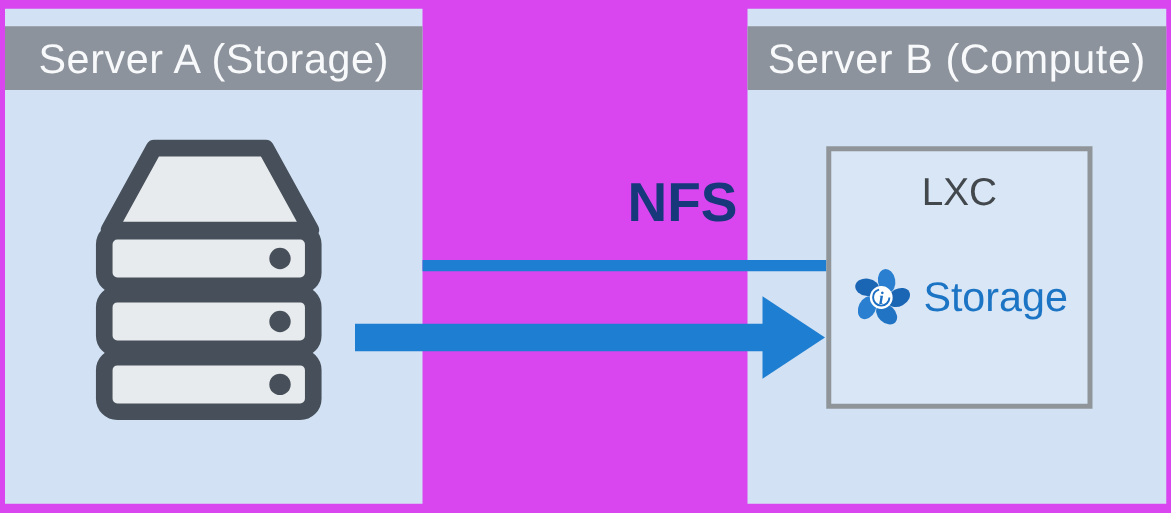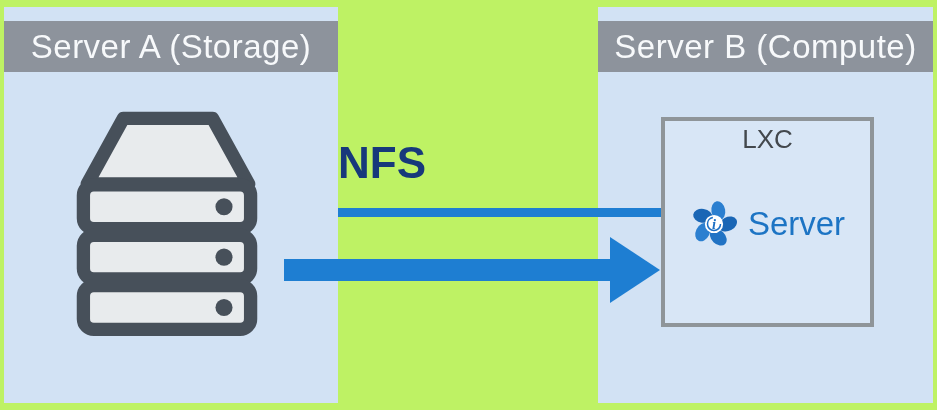--- a/index.html
+++ b/index.html
@@ -1,38 +1,38 @@
 <!DOCTYPE html>
 <html><head>
 <meta charset="utf-8">
 <style>
   html,body{margin:0;padding:0;background:#ffffff;}
   .canvas{
     position:relative;
     width:937px;height:410px;
-    background:#bef264;
+    background:#d946ef;
     font-family:"Liberation Sans",sans-serif;
     overflow:hidden;
   }
   .panel{
     position:absolute;top:7px;height:396px;
     background:#d2e2f4;
   }
   .panel-left{left:4px;width:334px;}
   .panel-right{left:598px;width:335px;}
   .band{
     position:absolute;left:0;right:0;top:14px;height:51px;
     background:#8d939c;
     display:flex;align-items:center;justify-content:center;
     color:#f7f9fb;font-size:33px;letter-spacing:0.5px;
   }
   .storage-svg{position:absolute;left:72px;top:106px;}
   .nfs-label{
     position:absolute;left:338px;top:138px;width:252px;
-    text-align:left;
+    text-align:right;
     font-size:44px;font-weight:bold;color:#17397b;
   }
   .nfs-line{
     position:absolute;left:338px;top:208px;width:324px;height:9px;
     background:#1e7ed2;
   }
   .arrow-body{
     position:absolute;left:284px;top:259px;width:328px;height:22px;
     background:#1e7ed2;
   }
@@ -43,23 +43,23 @@
     border-left:50px solid #1e7ed2;
   }
   .lxc-box{
     position:absolute;left:661px;top:117px;width:213px;height:210px;
     background:#d8e6f6;
     border:4px solid #8f9599;
     box-sizing:border-box;
     display:flex;flex-direction:column;align-items:center;
   }
   .lxc-title{
-    margin-top:0;
+    margin-top:14px;
     text-align:center;
-    font-size:26px;line-height:37px;color:#43484d;
+    font-size:31px;line-height:37px;color:#43484d;
   }
   .immich-row{
     margin-top:42px;
     display:flex;align-items:center;gap:10px;
   }
   .immich-name{
     font-size:33px;color:#1c74c4;
   }
 </style>
 </head>
@@ -108,17 +108,17 @@
           <ellipse cx="25" cy="10.5" rx="7.2" ry="10" fill="#2b7fd0" transform="rotate(18 25 25) rotate(-28 25 10.5)"></ellipse>
           <ellipse cx="25" cy="10.5" rx="7.2" ry="10" fill="#1a66b5" transform="rotate(90 25 25) rotate(-28 25 10.5)"></ellipse>
           <ellipse cx="25" cy="10.5" rx="7.2" ry="10" fill="#2173c4" transform="rotate(162 25 25) rotate(-28 25 10.5)"></ellipse>
           <ellipse cx="25" cy="10.5" rx="7.2" ry="10" fill="#2b7fd0" transform="rotate(234 25 25) rotate(-28 25 10.5)"></ellipse>
           <ellipse cx="25" cy="10.5" rx="7.2" ry="10" fill="#1a66b5" transform="rotate(306 25 25) rotate(-28 25 10.5)"></ellipse>
           <circle cx="25" cy="25" r="9.5" fill="#ffffff"></circle>
           <circle cx="25" cy="25" r="6.8" fill="none" stroke="#1d6fc4" stroke-width="1.6" stroke-dasharray="30 13"></circle>
           <text x="25" y="30.5" font-size="15" font-style="italic" font-weight="bold" fill="#1d6fc4" text-anchor="middle" font-family="Liberation Serif, serif">i</text>
         </g>
       </svg>
-      <span class="immich-name">Server</span>
+      <span class="immich-name">Storage</span>
     </div>
   </div>
 
 </div>
 
 </body></html>

